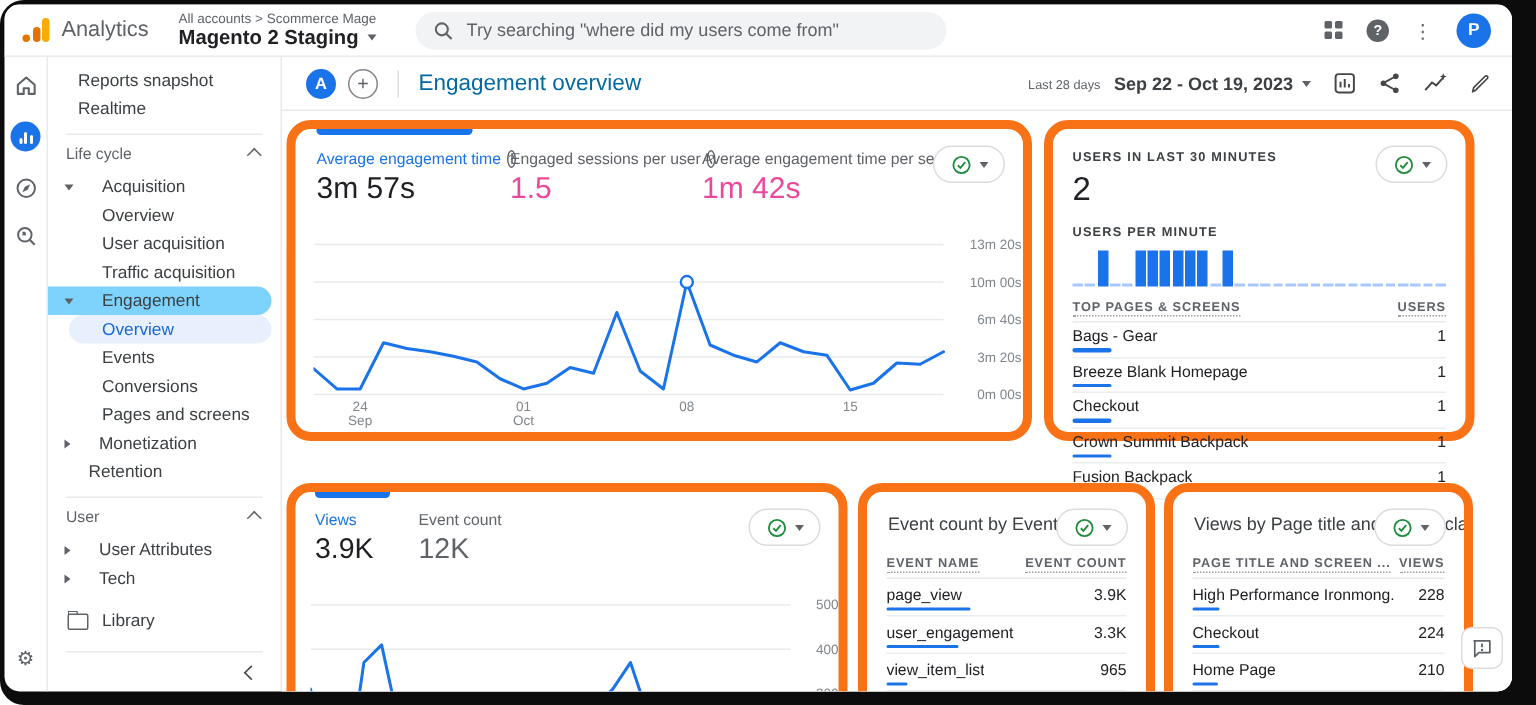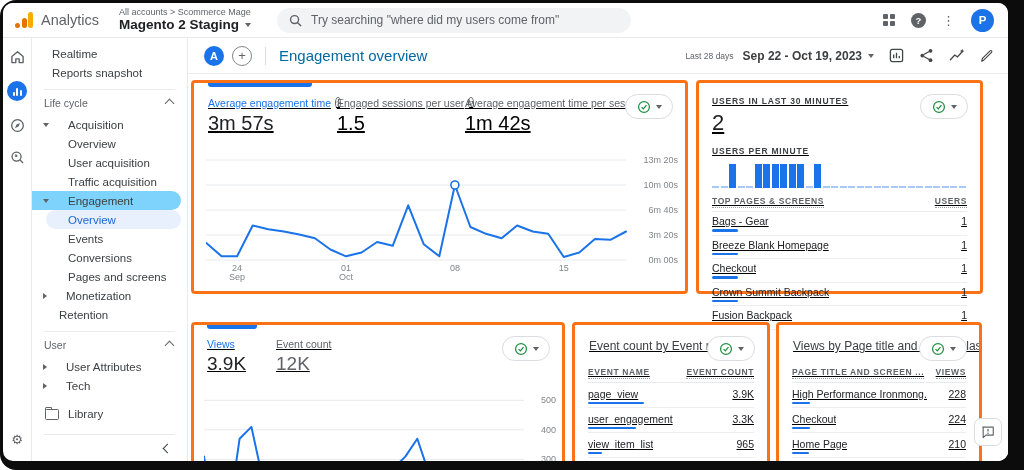--- a/index.html
+++ b/index.html
@@ -61,31 +61,31 @@
   .avatar-a{width:20px;height:20px;border-radius:50%;background:#1a73e8;color:#fff;font-size:11px;font-weight:bold;display:flex;align-items:center;justify-content:center;}
   .plus-btn{width:18px;height:18px;border-radius:50%;border:1px solid #80868b;color:#5f6368;font-size:13px;display:flex;align-items:center;justify-content:center;margin-left:8px;line-height:1;}
   .vsep{width:1px;height:18px;background:#dadce0;margin:0 13px;}
   .rtitle{font-size:15px;color:#0369a1;}
   .rh-right{margin-left:auto;display:flex;align-items:center;gap:15px;}
   .dr-label{font-size:8.5px;color:#5f6368;margin-right:2px;}
   .dr-value{font-size:12px;color:#3c4043;font-weight:bold;display:flex;align-items:center;gap:6px;}
   .hicon{color:#444746;display:flex;align-items:center;}
 
   .content{position:relative;flex:1;overflow:hidden;background:#fff;}
-  .card{position:absolute;background:#fff;border:3px solid #f97316;border-radius:4px;box-sizing:border-box;text-decoration:underline;}
+  .card{position:absolute;background:#fff;border:6px solid #f97316;border-radius:16px;box-sizing:border-box;}
   .tab-indicator{position:absolute;top:0;height:3.5px;background:#1a73e8;border-radius:0 0 3px 3px;}
 
   .selector{position:absolute;top:11px;right:12px;width:46px;height:23px;border:1px solid #dadce0;border-radius:13px;display:flex;align-items:center;justify-content:center;gap:5px;background:#fff;cursor:pointer;}
 
   
   .metrics{display:flex;padding:14px 60px 0 14px;}
   .metric{cursor:pointer;}
   .metric .ml{font-size:10.5px;color:#5f6368;display:flex;align-items:center;gap:4px;white-space:nowrap;}
   .metric.active .ml{color:#1a73e8;}
-  .metric .mv{font-size:20px;color:#000000;margin-top:3px;}
+  .metric .mv{font-size:20px;color:#ec4899;margin-top:3px;}
   .metric.active .mv{color:#202124;}
   .m1{width:129px;} .m2{width:128px;}
   .info-ic{width:10px;height:10px;border:1px solid #5f6368;border-radius:50%;font-size:7px;color:#5f6368;display:inline-flex;align-items:center;justify-content:center;}
 
   .cgrid{stroke:#e8eaed;stroke-width:1;}
   .clab{fill:#80868b;font-size:9px;font-family:"Liberation Sans",sans-serif;}
   .cline{fill:none;stroke:#1a73e8;stroke-width:2;stroke-linejoin:round;stroke-linecap:round;}
   .cmark{fill:#fff;stroke:#1a73e8;stroke-width:1.6;}
 
   
@@ -179,24 +179,24 @@
       <svg width="15" height="15" viewBox="0 0 16 16">
             <circle cx="7" cy="7" r="4.8" fill="none" stroke="#5f6368" stroke-width="1.4"></circle>
             <line x1="10.5" y1="10.5" x2="14" y2="14" stroke="#5f6368" stroke-width="1.5"></line>
             <path d="M5.4 7.2 L7.2 5.4 M7.2 5.4 h-2 M7.2 5.4 v2" stroke="#5f6368" stroke-width="1.1" fill="none"></path>
           </svg>
       <span class="gear">⚙</span>
     </div>
 
     <nav class="sidebar">
       <div class="sb-item l1">
+            <span>Reports snapshot</span>
+          </div>
+      <div class="sb-item l1">
             <span>Realtime</span>
-          </div>
-      <div class="sb-item l1">
-            <span>Reports snapshot</span>
           </div>
       <div class="sb-divider"></div>
       <div class="sb-section">
             <span>Life cycle</span>
             <span class="chev up"></span>
           </div>
       <div class="sb-item parent">
             <span class="tri down"></span>
             <span>Acquisition</span>
           </div>

